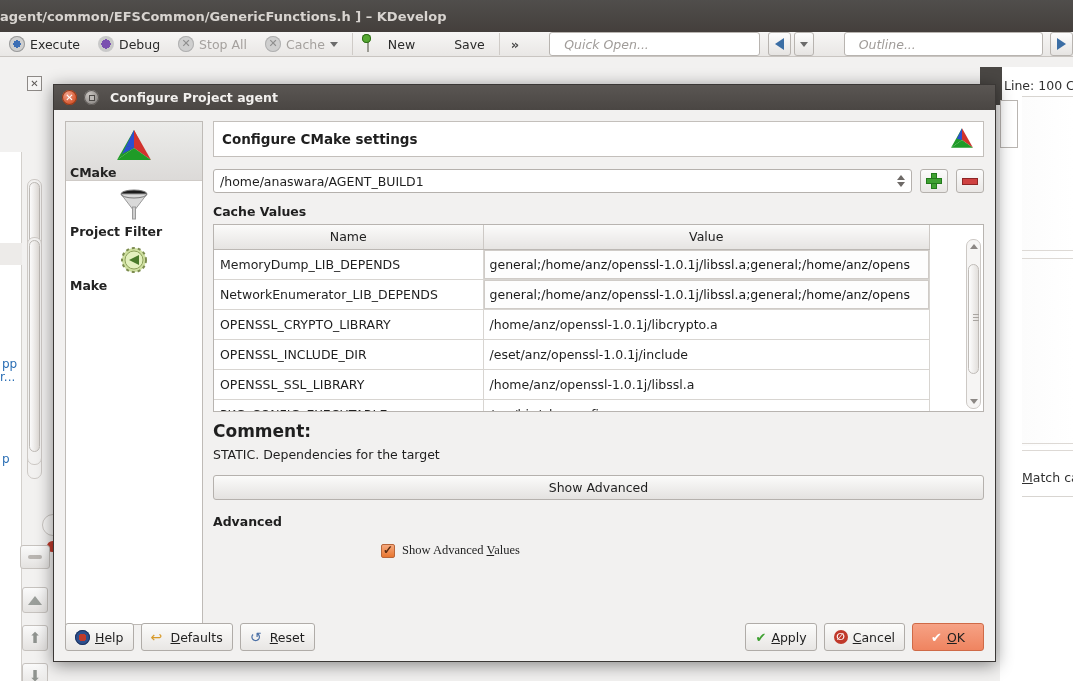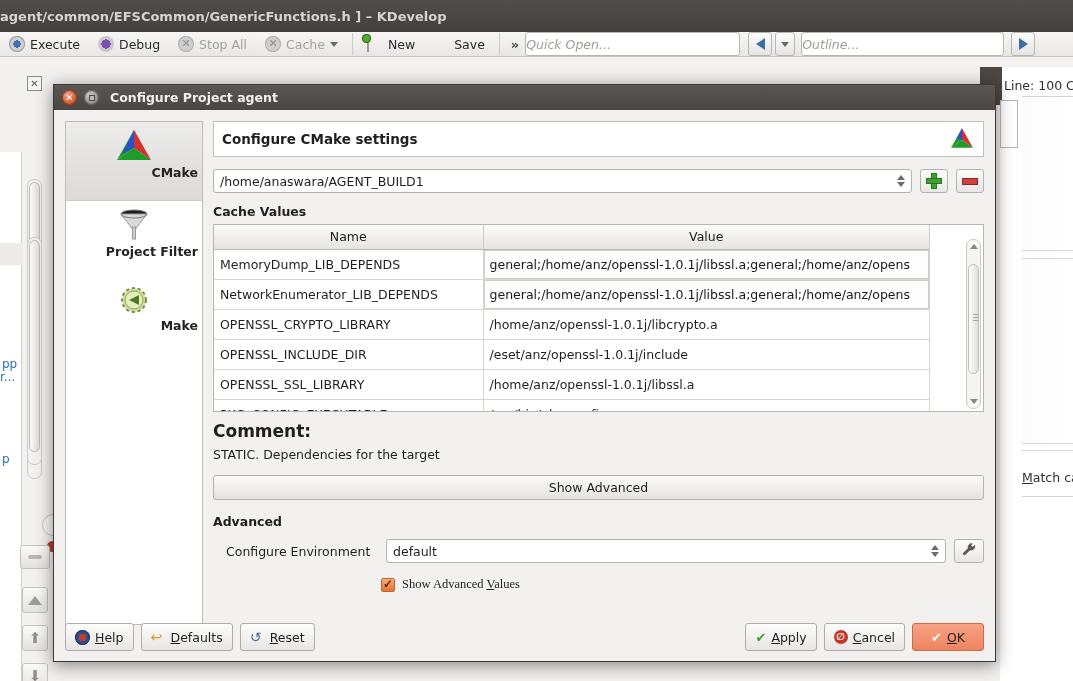--- a/index.html
+++ b/index.html
@@ -50,21 +50,21 @@
       border-radius:50%; background:#56a832; box-shadow: 0 0 0 1px #2e6b18 inset; }
   .ico-save { width: 15px; height: 15px; background: #4a4a4a; position: relative; border-radius:1px;}
   .ico-save::before { content:""; position:absolute; left:2px; top:1px; right:2px; height:6px; background:#cfe0f0; }
   .ico-save::after { content:""; position:absolute; left:3px; bottom:1px; right:3px; height:5px; background:#e8e8e8; }
   .caret-d { width:0;height:0;border-left:4px solid transparent;border-right:4px solid transparent;border-top:5px solid #6b6b6b; }
 
   .chev { color:#4a4a4a; font-size: 13px; font-weight:bold; padding: 0 6px; }
   .tb-input {
     height: 24px; background: #fff; border: 1px solid #b8b4b0; border-radius: 3px;
     color: #a09c99; font-style: italic; font-size: 12.5px;
-    display: flex; align-items: center; padding: 0 0;
+    display: flex; align-items: center; padding: 0 14px; margin-left: 24px;
   }
   .arrow-btn {
     width: 24px; height: 24px; border: 1px solid #b8b4b0; border-radius: 3px;
     background: linear-gradient(#fdfdfd, #e6e4e2);
     display: flex; align-items: center; justify-content: center;
   }
   .arr-left { width:0;height:0;border-top:6px solid transparent;border-bottom:6px solid transparent;border-right:9px solid #3b6ea5; }
   .arr-right { width:0;height:0;border-top:6px solid transparent;border-bottom:6px solid transparent;border-left:9px solid #3b6ea5; }
   .dd-btn { width: 20px; height: 24px; border: 1px solid #b8b4b0; border-radius: 3px;
       background: linear-gradient(#fdfdfd, #e6e4e2); display:flex;align-items:center;justify-content:center; }
@@ -119,21 +119,21 @@
     display:flex;align-items:center;justify-content:center;
   }
   .dlg-max i { display:block; width:6px;height:6px;border:1px solid #4d4a47; background:#bdb9b6;}
 
   .dlg-body { position:absolute; left:0; top:25px; right:0; bottom:0; padding: 11px; }
 
   .sidebar {
     position: absolute; left: 11px; top: 11px; width: 138px; height: 504px;
     background: #ffffff; border: 1px solid #bfbbb7;
   }
-  .side-item { padding: 6px 4px 20px; text-align: right; cursor: default; }
+  .side-item { padding: 6px 4px 0; text-align: left; cursor: default; }
   .side-item.sel { background: linear-gradient(#ececea,#dcdad8); border-bottom:1px solid #cfcbc7; }
   .side-lbl { font-size: 12.5px; font-weight: bold; color: #232323; margin-top: 3px; }
   .cmake-logo { width: 40px; height: 34px; margin: 0 auto; position: relative; }
   .cmake-logo svg { display:block; }
   .funnel { width: 40px; height: 34px; margin: 0 auto; position: relative; }
   .make-ico { width: 34px; height: 30px; margin: 0 auto; }
 
   .content { position: absolute; left: 159px; top: 11px; right: 11px; bottom: 63px; }
 
   .hdr-bar {
@@ -477,37 +477,20 @@
 
         <div class="comment-lbl">Comment:</div>
         <div class="comment-txt">STATIC. Dependencies for the target</div>
 
         <div class="wide-btn">
           <span>Show Advanced</span>
         </div>
 
         <div class="adv-lbl">Advanced</div>
 
-        <div class="env-row">
-          <span class="lbl">Configure Environment</span>
-          <div class="combo">
-            <span>default</span>
-            <span class="spin">
-                <i class="u"></i>
-                <i class="d"></i>
-              </span>
-          </div>
-          <div class="wrench">
-            <span>
-              <svg width="15" height="15" viewBox="0 0 16 16">
-                <path d="M10.5 1.5a4 4 0 0 0-3.8 5.2L1.8 11.6a1.2 1.2 0 0 0 1.7 1.7l4.9-4.9a4 4 0 0 0 5.1-4.9L11.6 5.4 10 5.1 9.7 3.5z" fill="#5a5a5a" stroke="#333" stroke-width=".6"></path>
-              </svg>
-            </span>
-          </div>
-        </div>
 
         <div class="chk-row">
           <span class="chkbox"></span>
           <span class="chk-lbl">Show Advanced <u>V</u>alues</span>
         </div>
 
       </div>
 
       <div class="btnbar">
         <div class="dbtn">

